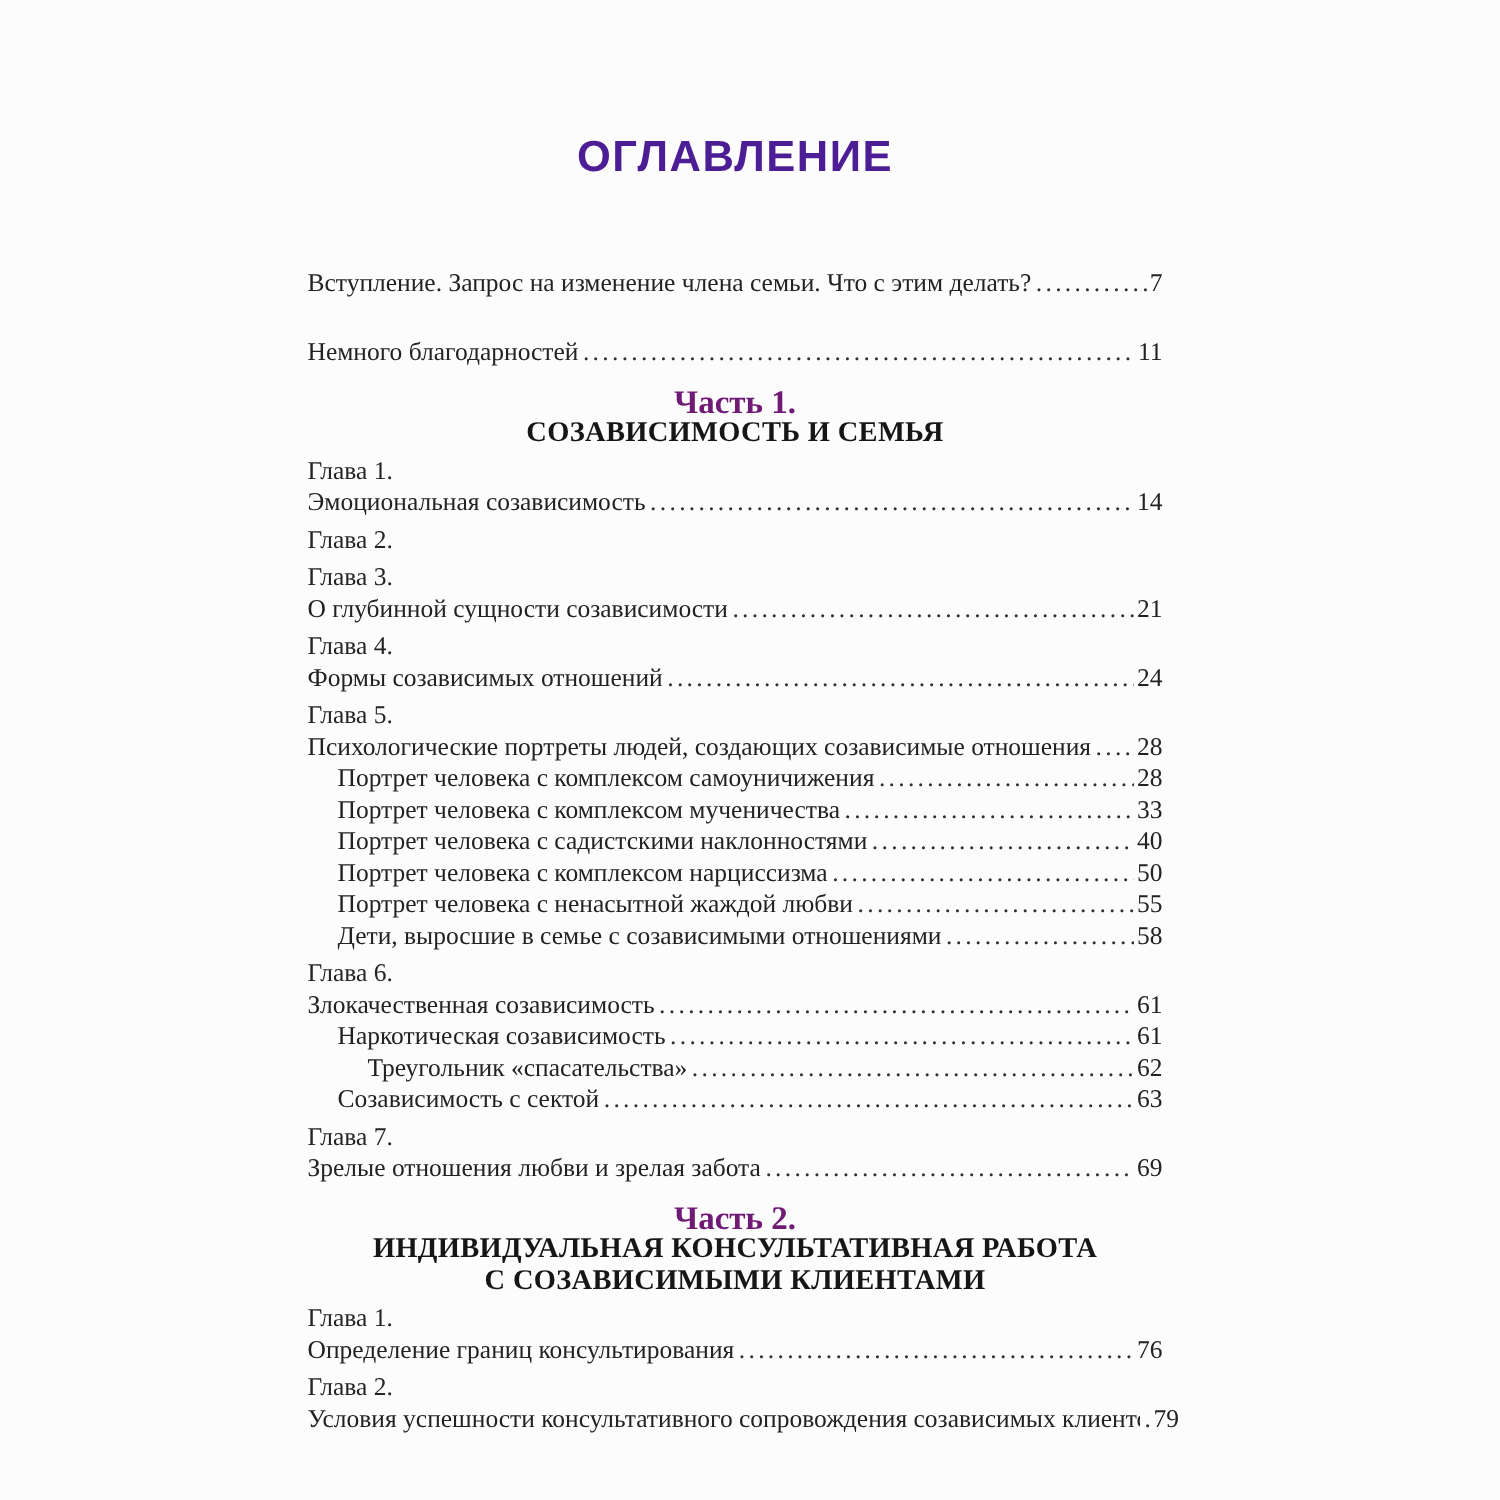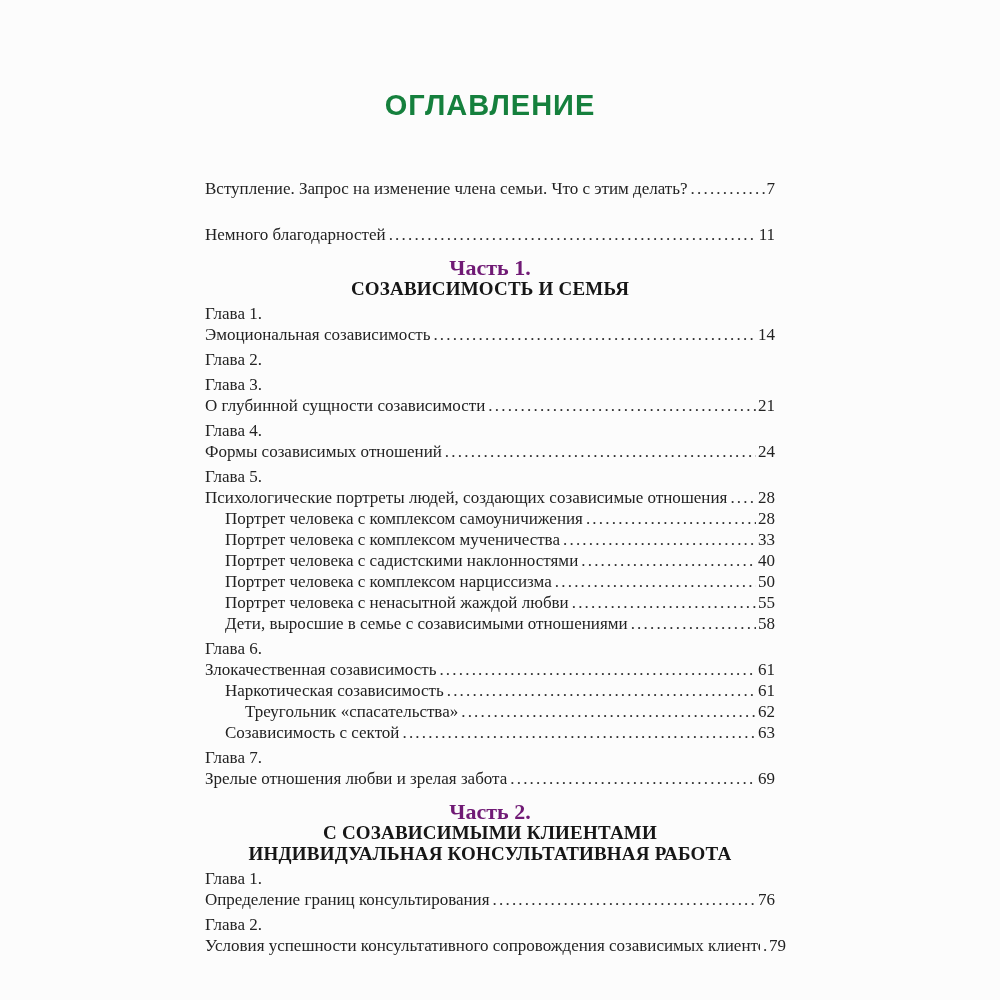--- a/index.html
+++ b/index.html
@@ -13,21 +13,21 @@
   .content { position:absolute; left:205px; top:0; width:570px; }
 
   .toc-title {
     margin-top:88px;
     text-align:center;
     font-family:"Liberation Sans", sans-serif;
     font-weight:700;
     font-size:29px;
     line-height:34px;
     letter-spacing:1px;
-    color:#15803d;
+    color:#4c1d95;
   }
 
   .front { margin-top:56px; }
   .front .row + .row { margin-top:25px; }
 
   .part-header { margin-top:12px; margin-bottom:4px; text-align:center; }
   .part-label {
     font-weight:700;
     font-size:22px; line-height:21px; color:#701a75;
   }
@@ -185,22 +185,22 @@
       <div class="chapter-label">Глава 7.</div>
       <div class="row">
         <span class="t">Зрелые отношения любви и зрелая забота</span>
         <span class="leader"></span>
         <span class="pg">69</span>
       </div>
     </div>
 
     <div class="part-header">
       <div class="part-label">Часть 2.</div>
+      <div class="part-title-line">ИНДИВИДУАЛЬНАЯ КОНСУЛЬТАТИВНАЯ РАБОТА</div>
       <div class="part-title-line">С СОЗАВИСИМЫМИ КЛИЕНТАМИ</div>
-      <div class="part-title-line">ИНДИВИДУАЛЬНАЯ КОНСУЛЬТАТИВНАЯ РАБОТА</div>
     </div>
 
     <div class="group">
       <div class="chapter-label">Глава 1.</div>
       <div class="row">
         <span class="t">Определение границ консультирования</span>
         <span class="leader"></span>
         <span class="pg">76</span>
       </div>
     </div>

